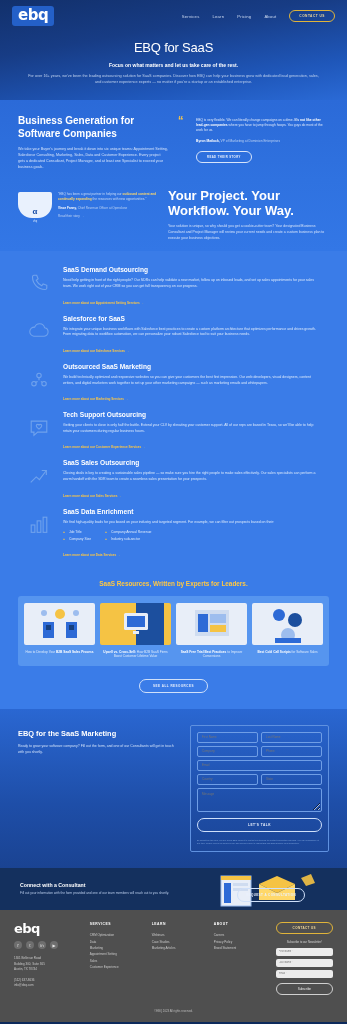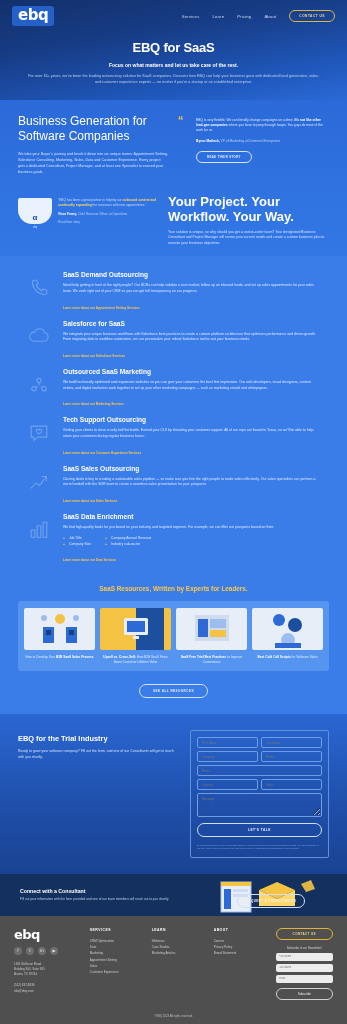--- a/index.html
+++ b/index.html
@@ -35,38 +35,38 @@
     color: #cfdcf2; font-size: 4.2px; letter-spacing: .2px;
     text-decoration: none; white-space: nowrap;
   }
   .nav-cta {
     border: 1px solid #e0b43a; border-radius: 9px;
     color: #f0d89a; font-size: 3.2px; font-weight: 700;
     letter-spacing: .5px; padding: 3px 9px; white-space: nowrap;
   }
   .hero-body { text-align: center; padding: 10px 26px 0 26px; }
   .hero-title {
-    color: #fff; font-size: 13px; font-weight: 700; letter-spacing: -.2px;
+    color: #fff; font-size: 13px; font-weight: 400; letter-spacing: -.2px;
   }
   .hero-sub {
     color: #fff; font-size: 5px; font-weight: 700; margin-top: 7px;
   }
   .hero-desc {
     color: #bdd0ee; font-size: 3.8px; line-height: 1.55; margin-top: 6px;
   }
 
   
   .biz {
     background: linear-gradient(180deg, #2b6ad8 0%, #2f72e0 100%);
     padding: 14px 0 10px 0;
   }
   .biz-row { display: flex; padding: 0 18px; gap: 12px; }
   .biz-left { width: 150px; }
   .biz-title {
-    color: #fff; font-size: 12px; font-weight: 400; line-height: 1.3;
+    color: #fff; font-size: 10px; font-weight: 700; line-height: 1.3;
   }
   .biz-text {
     color: #d3e2fb; font-size: 3.7px; line-height: 1.6; margin-top: 7px;
   }
   .biz-right { flex: 1; padding-top: 4px; position: relative; }
   .quote-mark {
     color: #ffc843; font-size: 11px; font-weight: 700; line-height: .8;
     position: absolute; left: -2px; top: 2px;
   }
   .quote-body { padding-left: 16px; }
@@ -443,21 +443,21 @@
             </svg>
         </div>
         <p class="res-cap"><span></span><b>Best Cold Call Scripts</b><span> for Software Sales</span></p>
       </div>
     </div>
     <div class="res-btn">SEE ALL RESOURCES</div>
   </section>
 
   <section class="contact">
     <div class="contact-left">
-      <h3>EBQ for the Trial Industry</h3>
+      <h3>EBQ for the SaaS Marketing</h3>
       <p>Ready to grow your software company? Fill out the form, and one of our Consultants will get in touch with you shortly.</p>
     </div>
     <form class="form">
       <input class="fi half" placeholder="First Name" style="">
       <input class="fi half" placeholder="Last Name" style="">
       <input class="fi half" placeholder="Company" style="">
       <input class="fi half" placeholder="Phone" style="">
       <input class="fi full" placeholder="Email" style="">
       <input class="fi half" placeholder="Country" style="">
       <input class="fi half" placeholder="State" style="">

